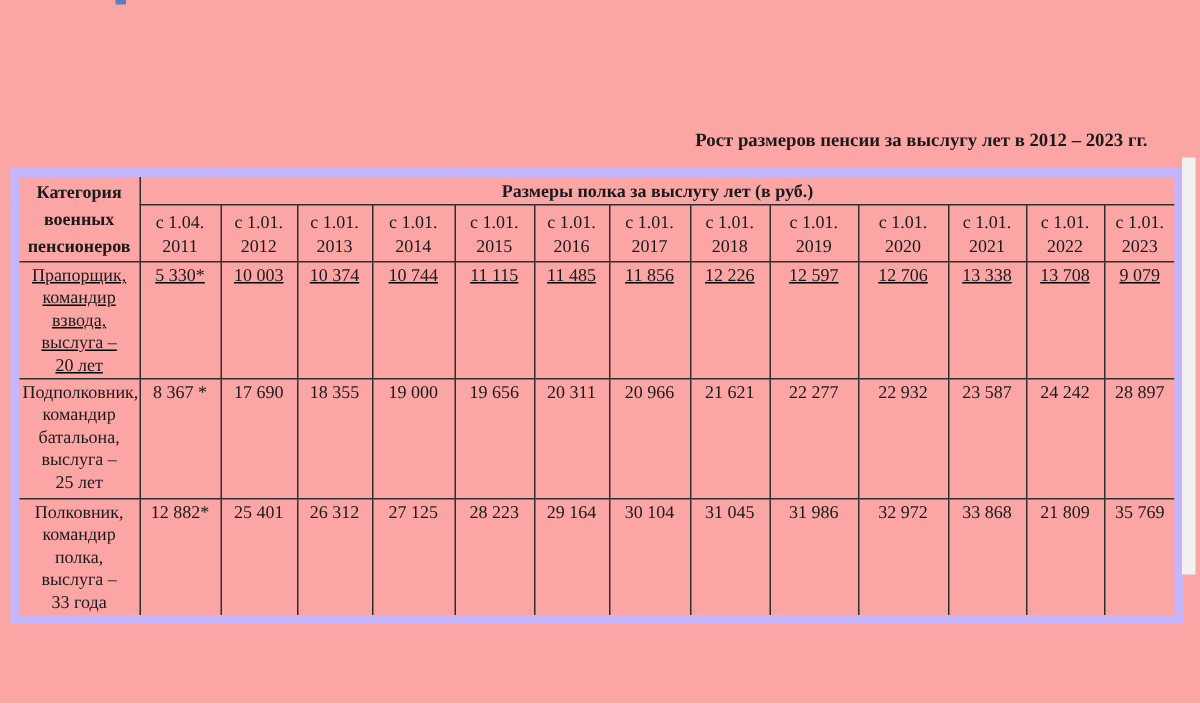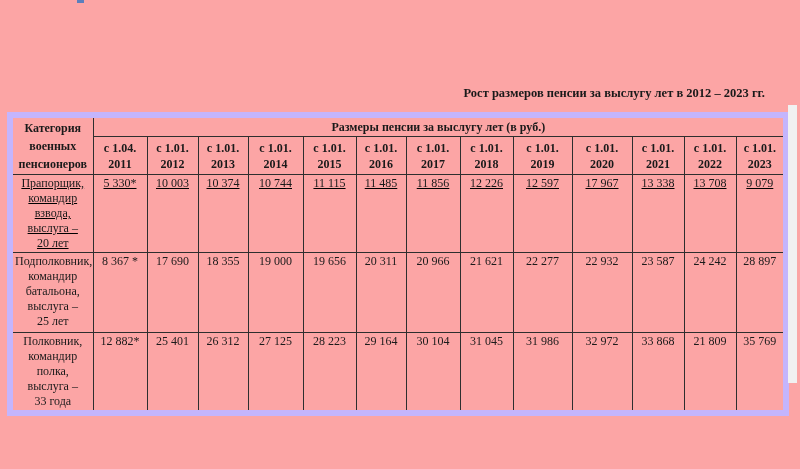--- a/index.html
+++ b/index.html
@@ -69,21 +69,21 @@
     vertical-align: middle;
     white-space: pre-line;
     line-height: 18px;
   }
   th.span-head {
     font-weight: bold;
     vertical-align: middle;
     line-height: 15px;
   }
   th.year-head {
-    font-weight: bold;
+    font-weight: normal;
     vertical-align: middle;
     white-space: pre-line;
     line-height: 16px;
     margin-left: 20px;
   }
   td.cat-cell {
     vertical-align: top;
     white-space: pre-line;
     line-height: 15px;
     padding-top: 2px;
@@ -119,21 +119,21 @@
       <col style="width:60px">
         <col style="width:52px">
         <col style="width:52px">
       <col style="width:50px">
     </colgroup>
     <tbody>
       <tr class="hr1">
         <th class="cat-head" rowspan="2">Категория
 военных
 пенсионеров</th>
-        <th class="span-head" colspan="13">Размеры пенсии за выслугу лет (в руб.)</th>
+        <th class="span-head" colspan="13">Размеры полка за выслугу лет (в руб.)</th>
       </tr>
       <tr class="hr2">
         <th class="year-head">с 1.04.
 2011</th>
         <th class="year-head">с 1.01.
 2012</th>
         <th class="year-head">с 1.01.
 2013</th>
         <th class="year-head">с 1.01.
 2014</th>
@@ -165,21 +165,21 @@
 20 лет</td>
         <td class="val-cell">5 330*</td>
         <td class="val-cell">10 003</td>
         <td class="val-cell">10 374</td>
         <td class="val-cell">10 744</td>
         <td class="val-cell">11 115</td>
         <td class="val-cell">11 485</td>
         <td class="val-cell">11 856</td>
         <td class="val-cell">12 226</td>
         <td class="val-cell">12 597</td>
-        <td class="val-cell">17 967</td>
+        <td class="val-cell">12 706</td>
         <td class="val-cell">13 338</td>
         <td class="val-cell">13 708</td>
         <td class="val-cell">9 079</td>
       </tr>
 
       <tr class="r1">
         <td class="cat-cell">Подполковник,
 командир
 батальона,
 выслуга –

